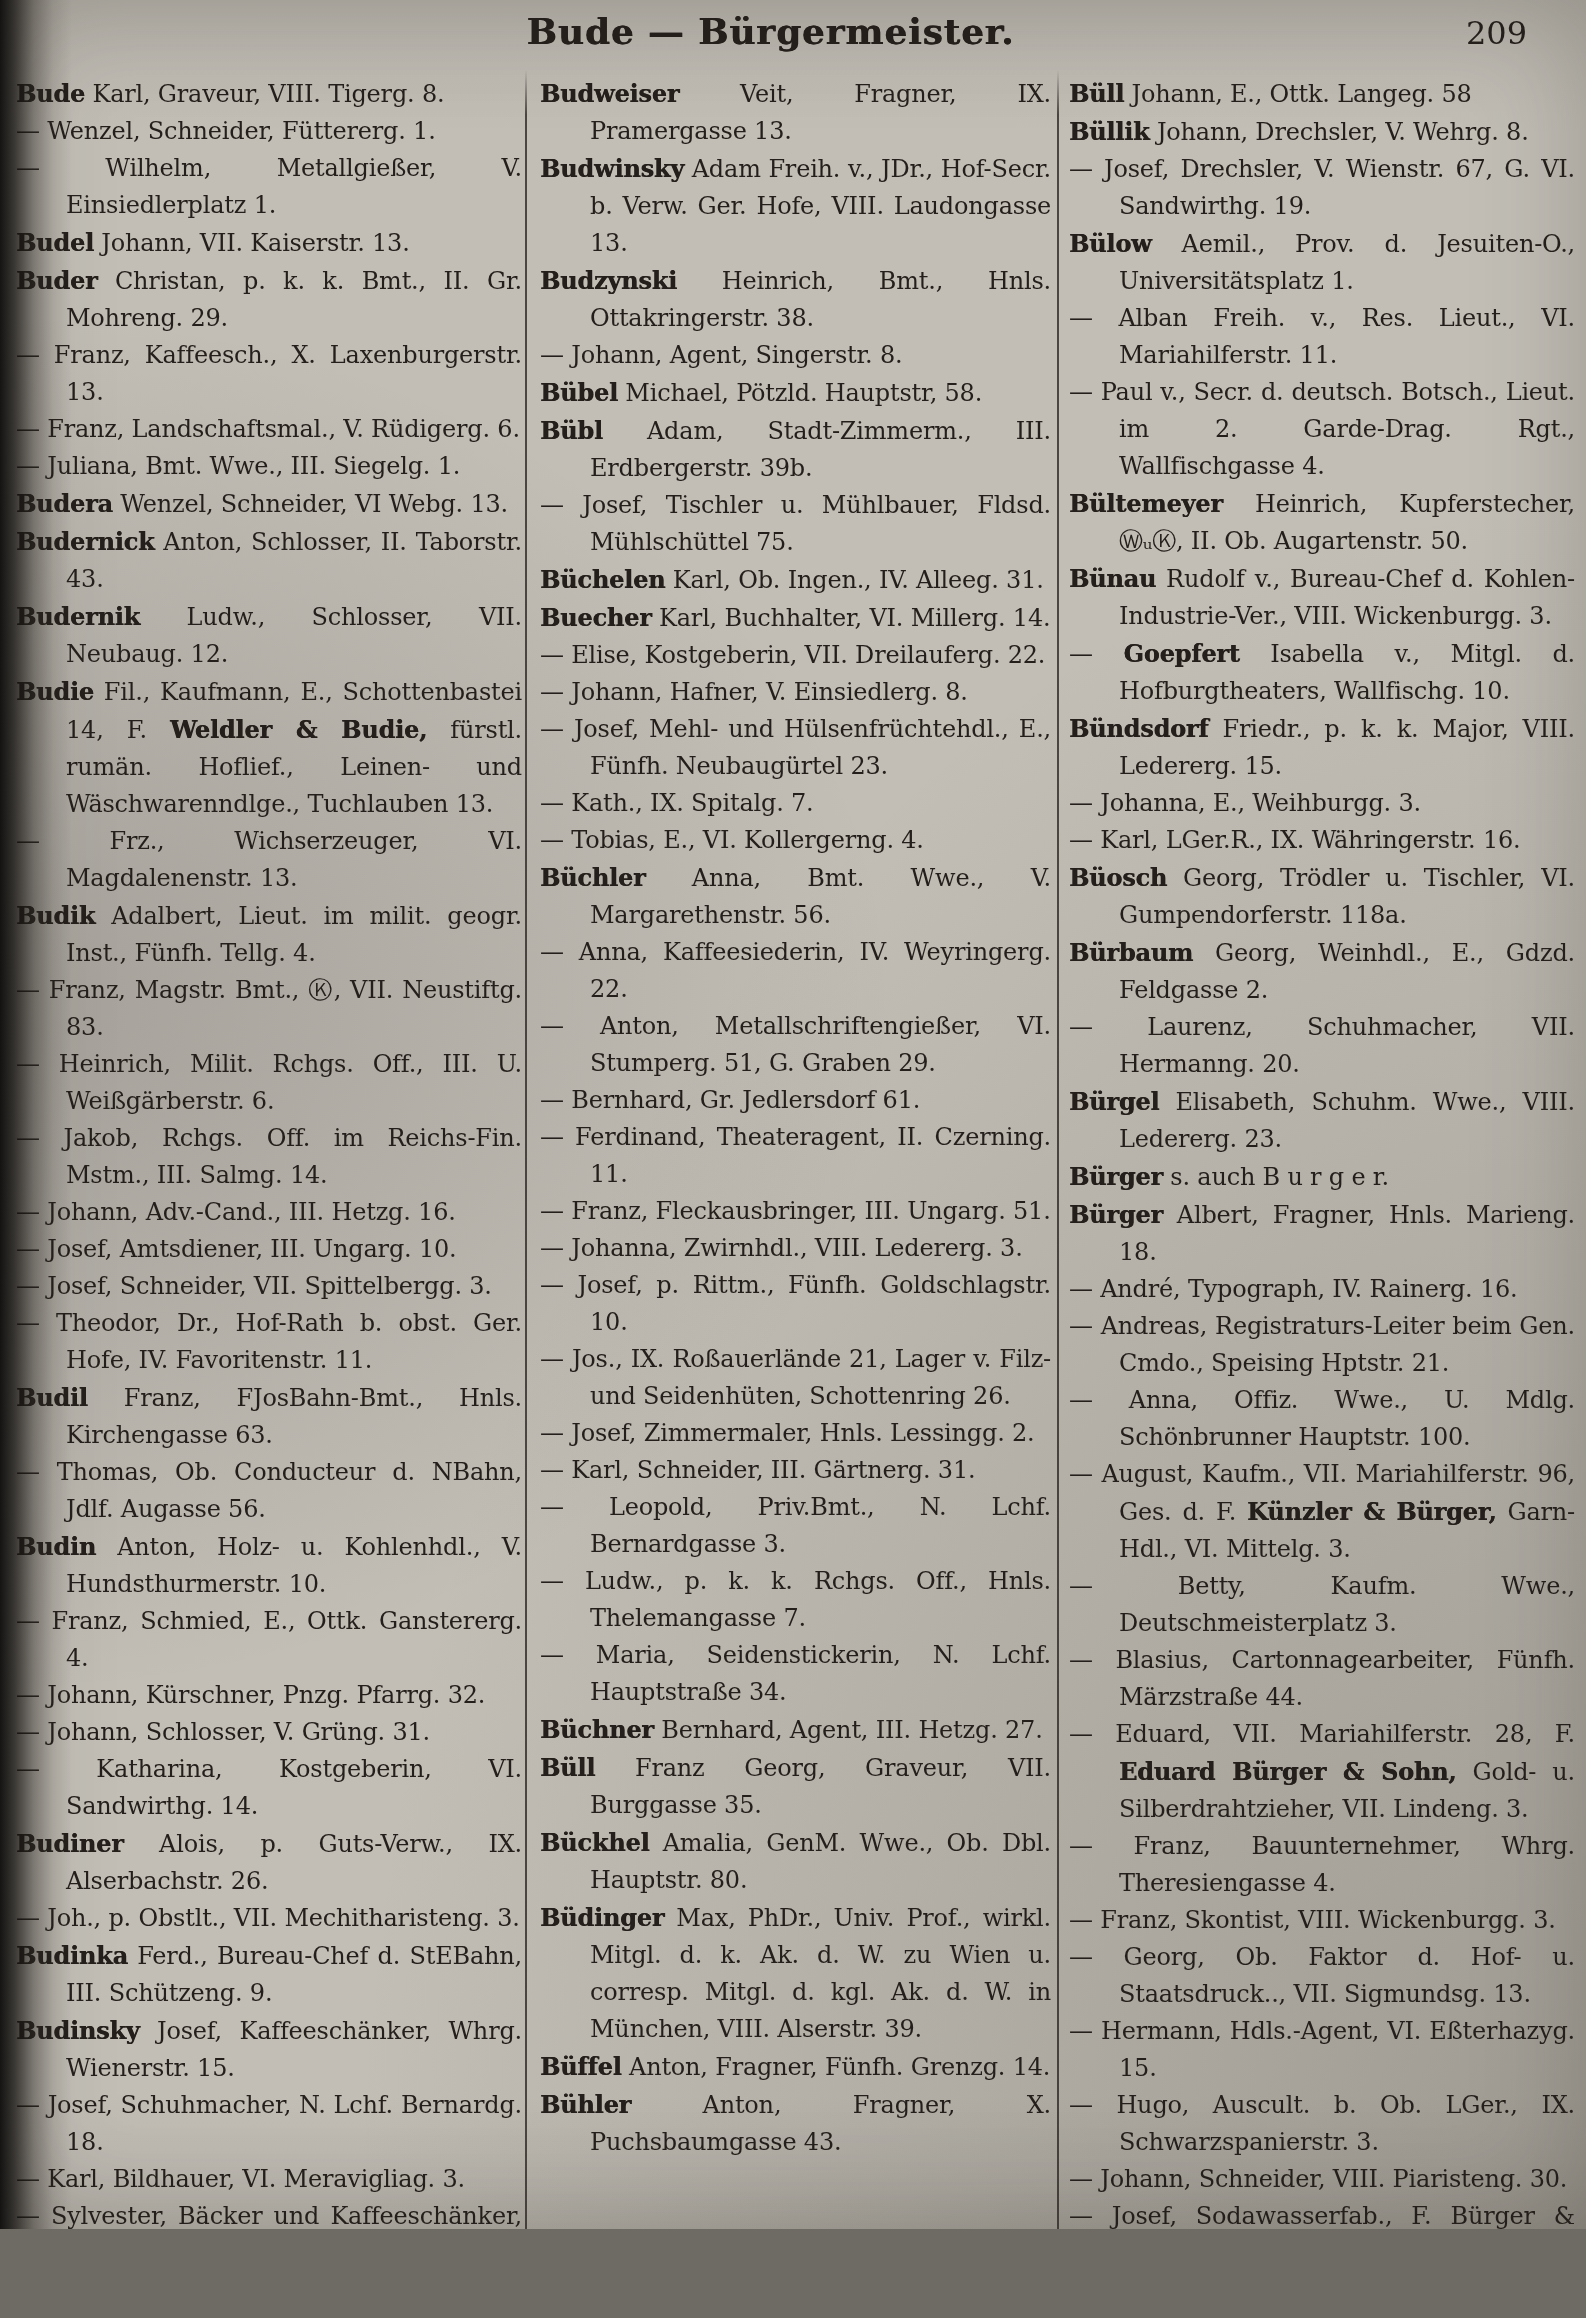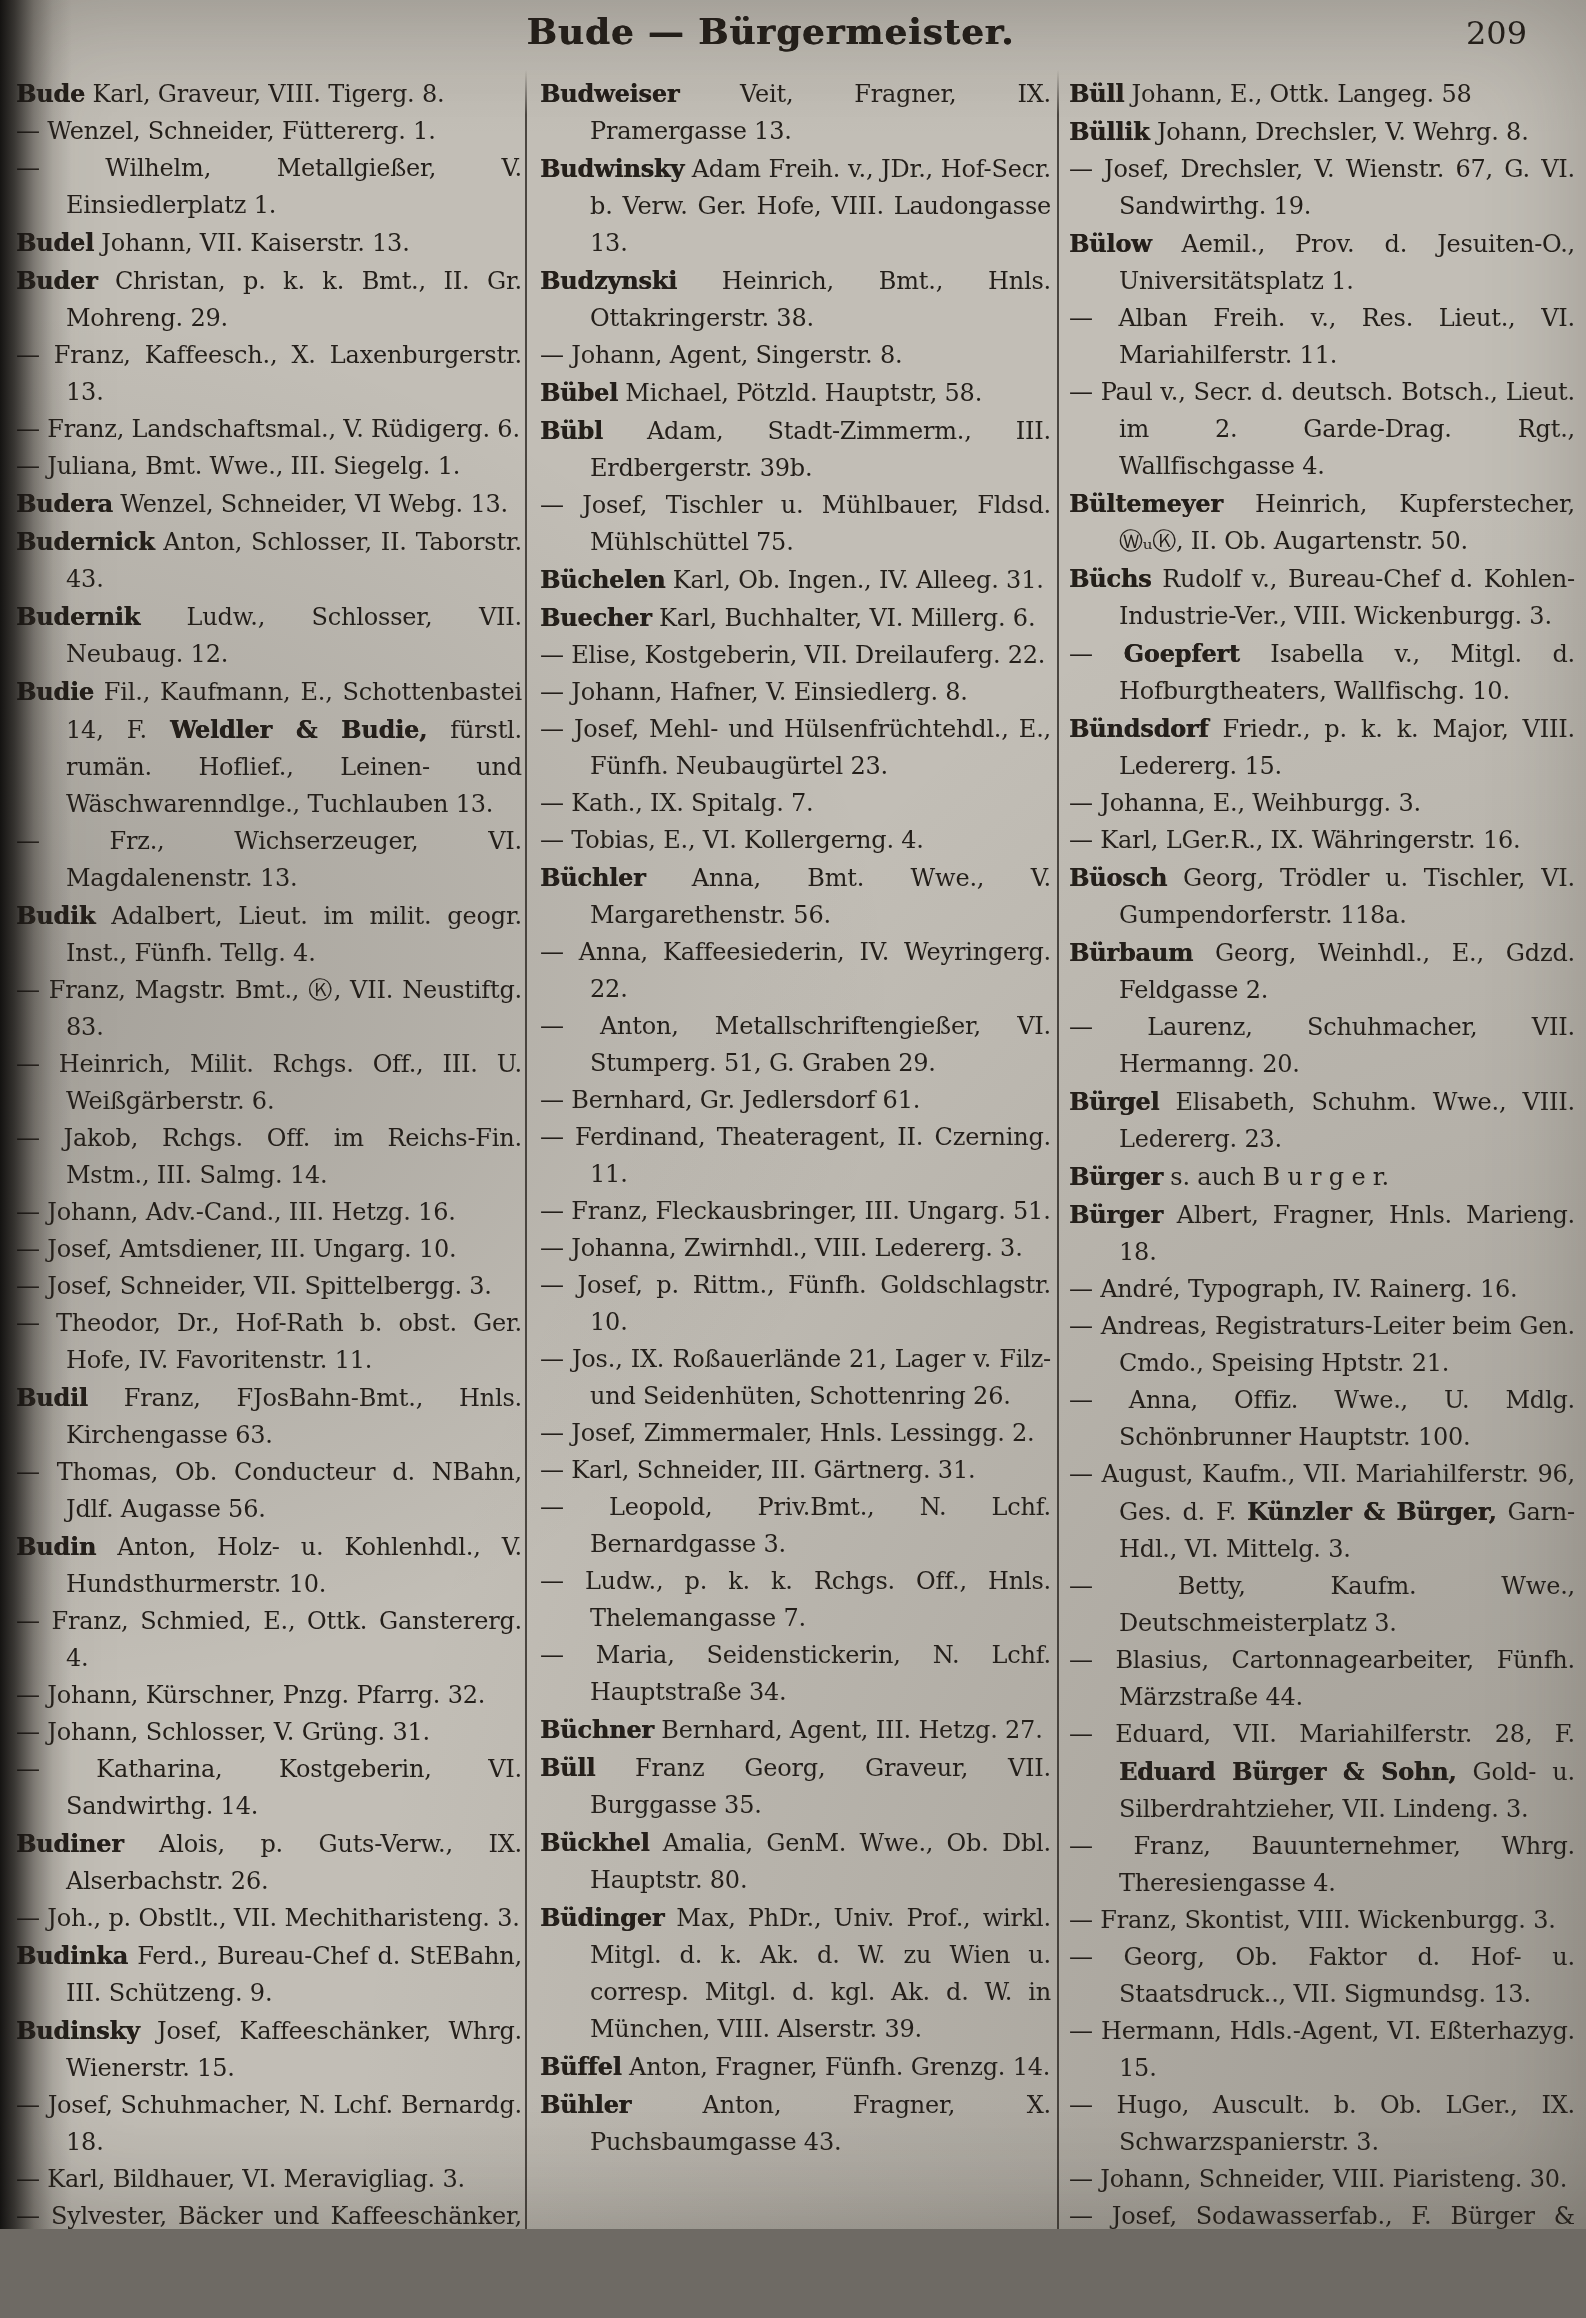--- a/index.html
+++ b/index.html
@@ -102,21 +102,21 @@
   <div class="divider d1"></div>
   <div class="col col2">
       <p class="entry"><span class="hw">Budweiser</span><span class="tx"> Veit, Fragner, IX. Pramergasse 13.</span></p>
       <p class="entry"><span class="hw">Budwinsky</span><span class="tx"> Adam Freih. v., JDr., Hof-Secr. b. Verw. Ger. Hofe, VIII. Laudongasse 13.</span></p>
       <p class="entry"><span class="hw">Budzynski</span><span class="tx"> Heinrich, Bmt., Hnls. Ottakringerstr. 38.</span></p>
       <p class="entry"><span class="tx">— Johann, Agent, Singerstr. 8.</span></p>
       <p class="entry"><span class="hw">Bübel</span><span class="tx"> Michael, Pötzld. Hauptstr, 58.</span></p>
       <p class="entry"><span class="hw">Bübl</span><span class="tx"> Adam, Stadt-Zimmerm., III. Erdbergerstr. 39b.</span></p>
       <p class="entry"><span class="tx">— Josef, Tischler u. Mühlbauer, Fldsd. Mühlschüttel 75.</span></p>
       <p class="entry"><span class="hw">Büchelen</span><span class="tx"> Karl, Ob. Ingen., IV. Alleeg. 31.</span></p>
-      <p class="entry"><span class="hw">Buecher</span><span class="tx"> Karl, Buchhalter, VI. Millerg. 6.</span></p>
+      <p class="entry"><span class="hw">Buecher</span><span class="tx"> Karl, Buchhalter, VI. Millerg. 14.</span></p>
       <p class="entry"><span class="tx">— Elise, Kostgeberin, VII. Dreilauferg. 22.</span></p>
       <p class="entry"><span class="tx">— Johann, Hafner, V. Einsiedlerg. 8.</span></p>
       <p class="entry"><span class="tx">— Josef, Mehl- und Hülsenfrüchtehdl., E., Fünfh. Neubaugürtel 23.</span></p>
       <p class="entry"><span class="tx">— Kath., IX. Spitalg. 7.</span></p>
       <p class="entry"><span class="tx">— Tobias, E., VI. Kollergerng. 4.</span></p>
       <p class="entry"><span class="hw">Büchler</span><span class="tx"> Anna, Bmt. Wwe., V. Margarethenstr. 56.</span></p>
       <p class="entry"><span class="tx">— Anna, Kaffeesiederin, IV. Weyringerg. 22.</span></p>
       <p class="entry"><span class="tx">— Anton, Metallschriftengießer, VI. Stumperg. 51, G. Graben 29.</span></p>
       <p class="entry"><span class="tx">— Bernhard, Gr. Jedlersdorf 61.</span></p>
       <p class="entry"><span class="tx">— Ferdinand, Theateragent, II. Czerning. 11.</span></p>
@@ -139,21 +139,21 @@
     </div>
   <div class="divider d2"></div>
   <div class="col col3">
       <p class="entry"><span class="hw">Büll</span><span class="tx"> Johann, E., Ottk. Langeg. 58</span></p>
       <p class="entry"><span class="hw">Büllik</span><span class="tx"> Johann, Drechsler, V. Wehrg. 8.</span></p>
       <p class="entry"><span class="tx">— Josef, Drechsler, V. Wienstr. 67, G. VI. Sandwirthg. 19.</span></p>
       <p class="entry"><span class="hw">Bülow</span><span class="tx"> Aemil., Prov. d. Jesuiten-O., Universitätsplatz 1.</span></p>
       <p class="entry"><span class="tx">— Alban Freih. v., Res. Lieut., VI. Mariahilferstr. 11.</span></p>
       <p class="entry"><span class="tx">— Paul v., Secr. d. deutsch. Botsch., Lieut. im 2. Garde-Drag. Rgt., Wallfischgasse 4.</span></p>
       <p class="entry"><span class="hw">Bültemeyer</span><span class="tx"> Heinrich, Kupferstecher, ⓌᵤⓀ, II. Ob. Augartenstr. 50.</span></p>
-      <p class="entry"><span class="hw">Büchs</span><span class="tx"> Rudolf v., Bureau-Chef d. Kohlen-Industrie-Ver., VIII. Wickenburgg. 3.</span></p>
+      <p class="entry"><span class="hw">Bünau</span><span class="tx"> Rudolf v., Bureau-Chef d. Kohlen-Industrie-Ver., VIII. Wickenburgg. 3.</span></p>
       <p class="entry"><span class="tx">— </span><span class="hw">Goepfert</span><span class="tx"> Isabella v., Mitgl. d. Hofburgtheaters, Wallfischg. 10.</span></p>
       <p class="entry"><span class="hw">Bündsdorf</span><span class="tx"> Friedr., p. k. k. Major, VIII. Ledererg. 15.</span></p>
       <p class="entry"><span class="tx">— Johanna, E., Weihburgg. 3.</span></p>
       <p class="entry"><span class="tx">— Karl, LGer.R., IX. Währingerstr. 16.</span></p>
       <p class="entry"><span class="hw">Büosch</span><span class="tx"> Georg, Trödler u. Tischler, VI. Gumpendorferstr. 118a.</span></p>
       <p class="entry"><span class="hw">Bürbaum</span><span class="tx"> Georg, Weinhdl., E., Gdzd. Feldgasse 2.</span></p>
       <p class="entry"><span class="tx">— Laurenz, Schuhmacher, VII. Hermanng. 20.</span></p>
       <p class="entry"><span class="hw">Bürgel</span><span class="tx"> Elisabeth, Schuhm. Wwe., VIII. Ledererg. 23.</span></p>
       <p class="entry"><span class="hw">Bürger</span><span class="tx"> s. auch B u r g e r.</span></p>
       <p class="entry"><span class="hw">Bürger</span><span class="tx"> Albert, Fragner, Hnls. Marieng. 18.</span></p>

